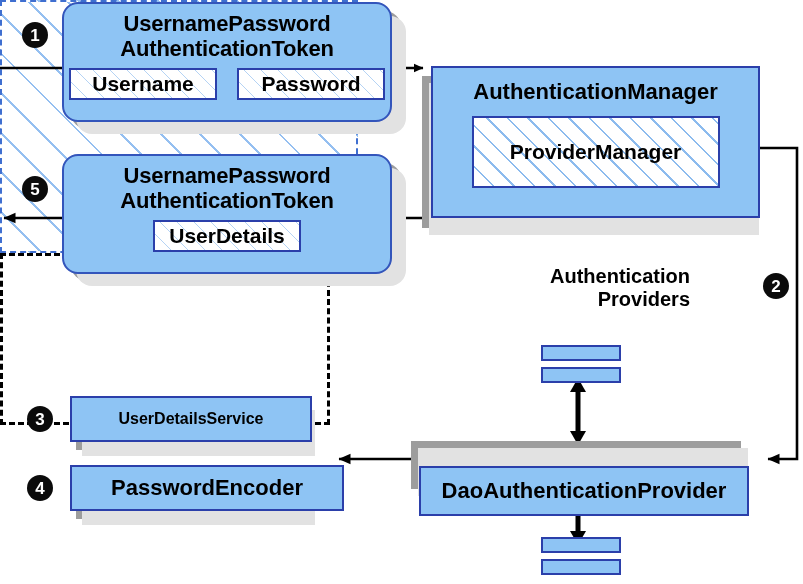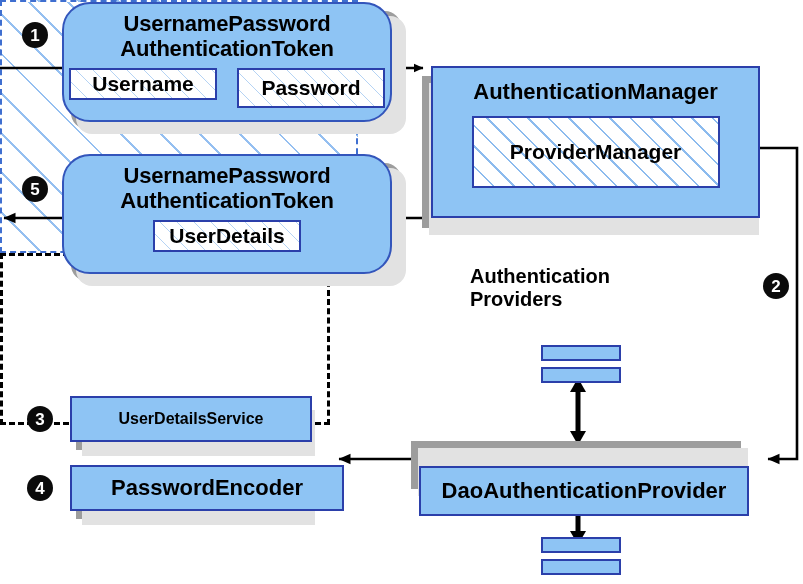--- a/index.html
+++ b/index.html
@@ -36,21 +36,21 @@
     display: flex;
     align-items: center;
     justify-content: center;
     color: #000000;
     font-weight: bold;
     text-align: center;
     line-height: 1.12;
   }
 
   .token-card {
-    border-radius: 28px;
+    border-radius: 16px;
     border: 2px solid #3355bb;
     flex-direction: column;
     justify-content: flex-start;
     padding-top: 7px;
   }
   .token-card .title {
     font-size: 22px;
     font-weight: bold;
     letter-spacing: -0.2px;
     line-height: 1.14;
@@ -110,21 +110,21 @@
     align-items: center;
     justify-content: center;
     line-height: 1;
   }
 
   .heading {
     position: absolute;
     font-size: 20px;
     font-weight: bold;
     color: #000;
-    text-align: left;
+    text-align: right;
     line-height: 1.15;
   }
 
   svg.overlay {
     position: absolute;
     left: 0;
     top: 0;
     width: 803px;
     height: 584px;
     pointer-events: none;
@@ -183,21 +183,21 @@
 
   <div class="shadow" style="left:71px; top:11px; width:330px; height:118px; border-radius:16px;"></div>
   <div class="shadow2" style="left:76px; top:16px; width:330px; height:118px; border-radius:16px;"></div>
   <div class="bluebox token-card" style="left:62px; top:2px; width:330px; height:120px;">
     <div class="title">
       <div>UsernamePassword</div>
       <div>AuthenticationToken</div>
     </div>
     <div class="token-slots">
       <div class="slot" style="width:148px; height:32px;">Username</div>
-      <div class="slot" style="width:148px; height:40px;">Password</div>
+      <div class="slot" style="width:148px; height:32px;">Password</div>
     </div>
   </div>
   <div class="marker" style="left:22px; top:22px;">1</div>
 
   <div class="shadow" style="left:71px; top:163px; width:330px; height:118px; border-radius:16px;"></div>
   <div class="shadow2" style="left:76px; top:168px; width:330px; height:118px; border-radius:16px;"></div>
   <div class="bluebox token-card" style="left:62px; top:154px; width:330px; height:120px;">
     <div class="title">
       <div>UsernamePassword</div>
       <div>AuthenticationToken</div>

